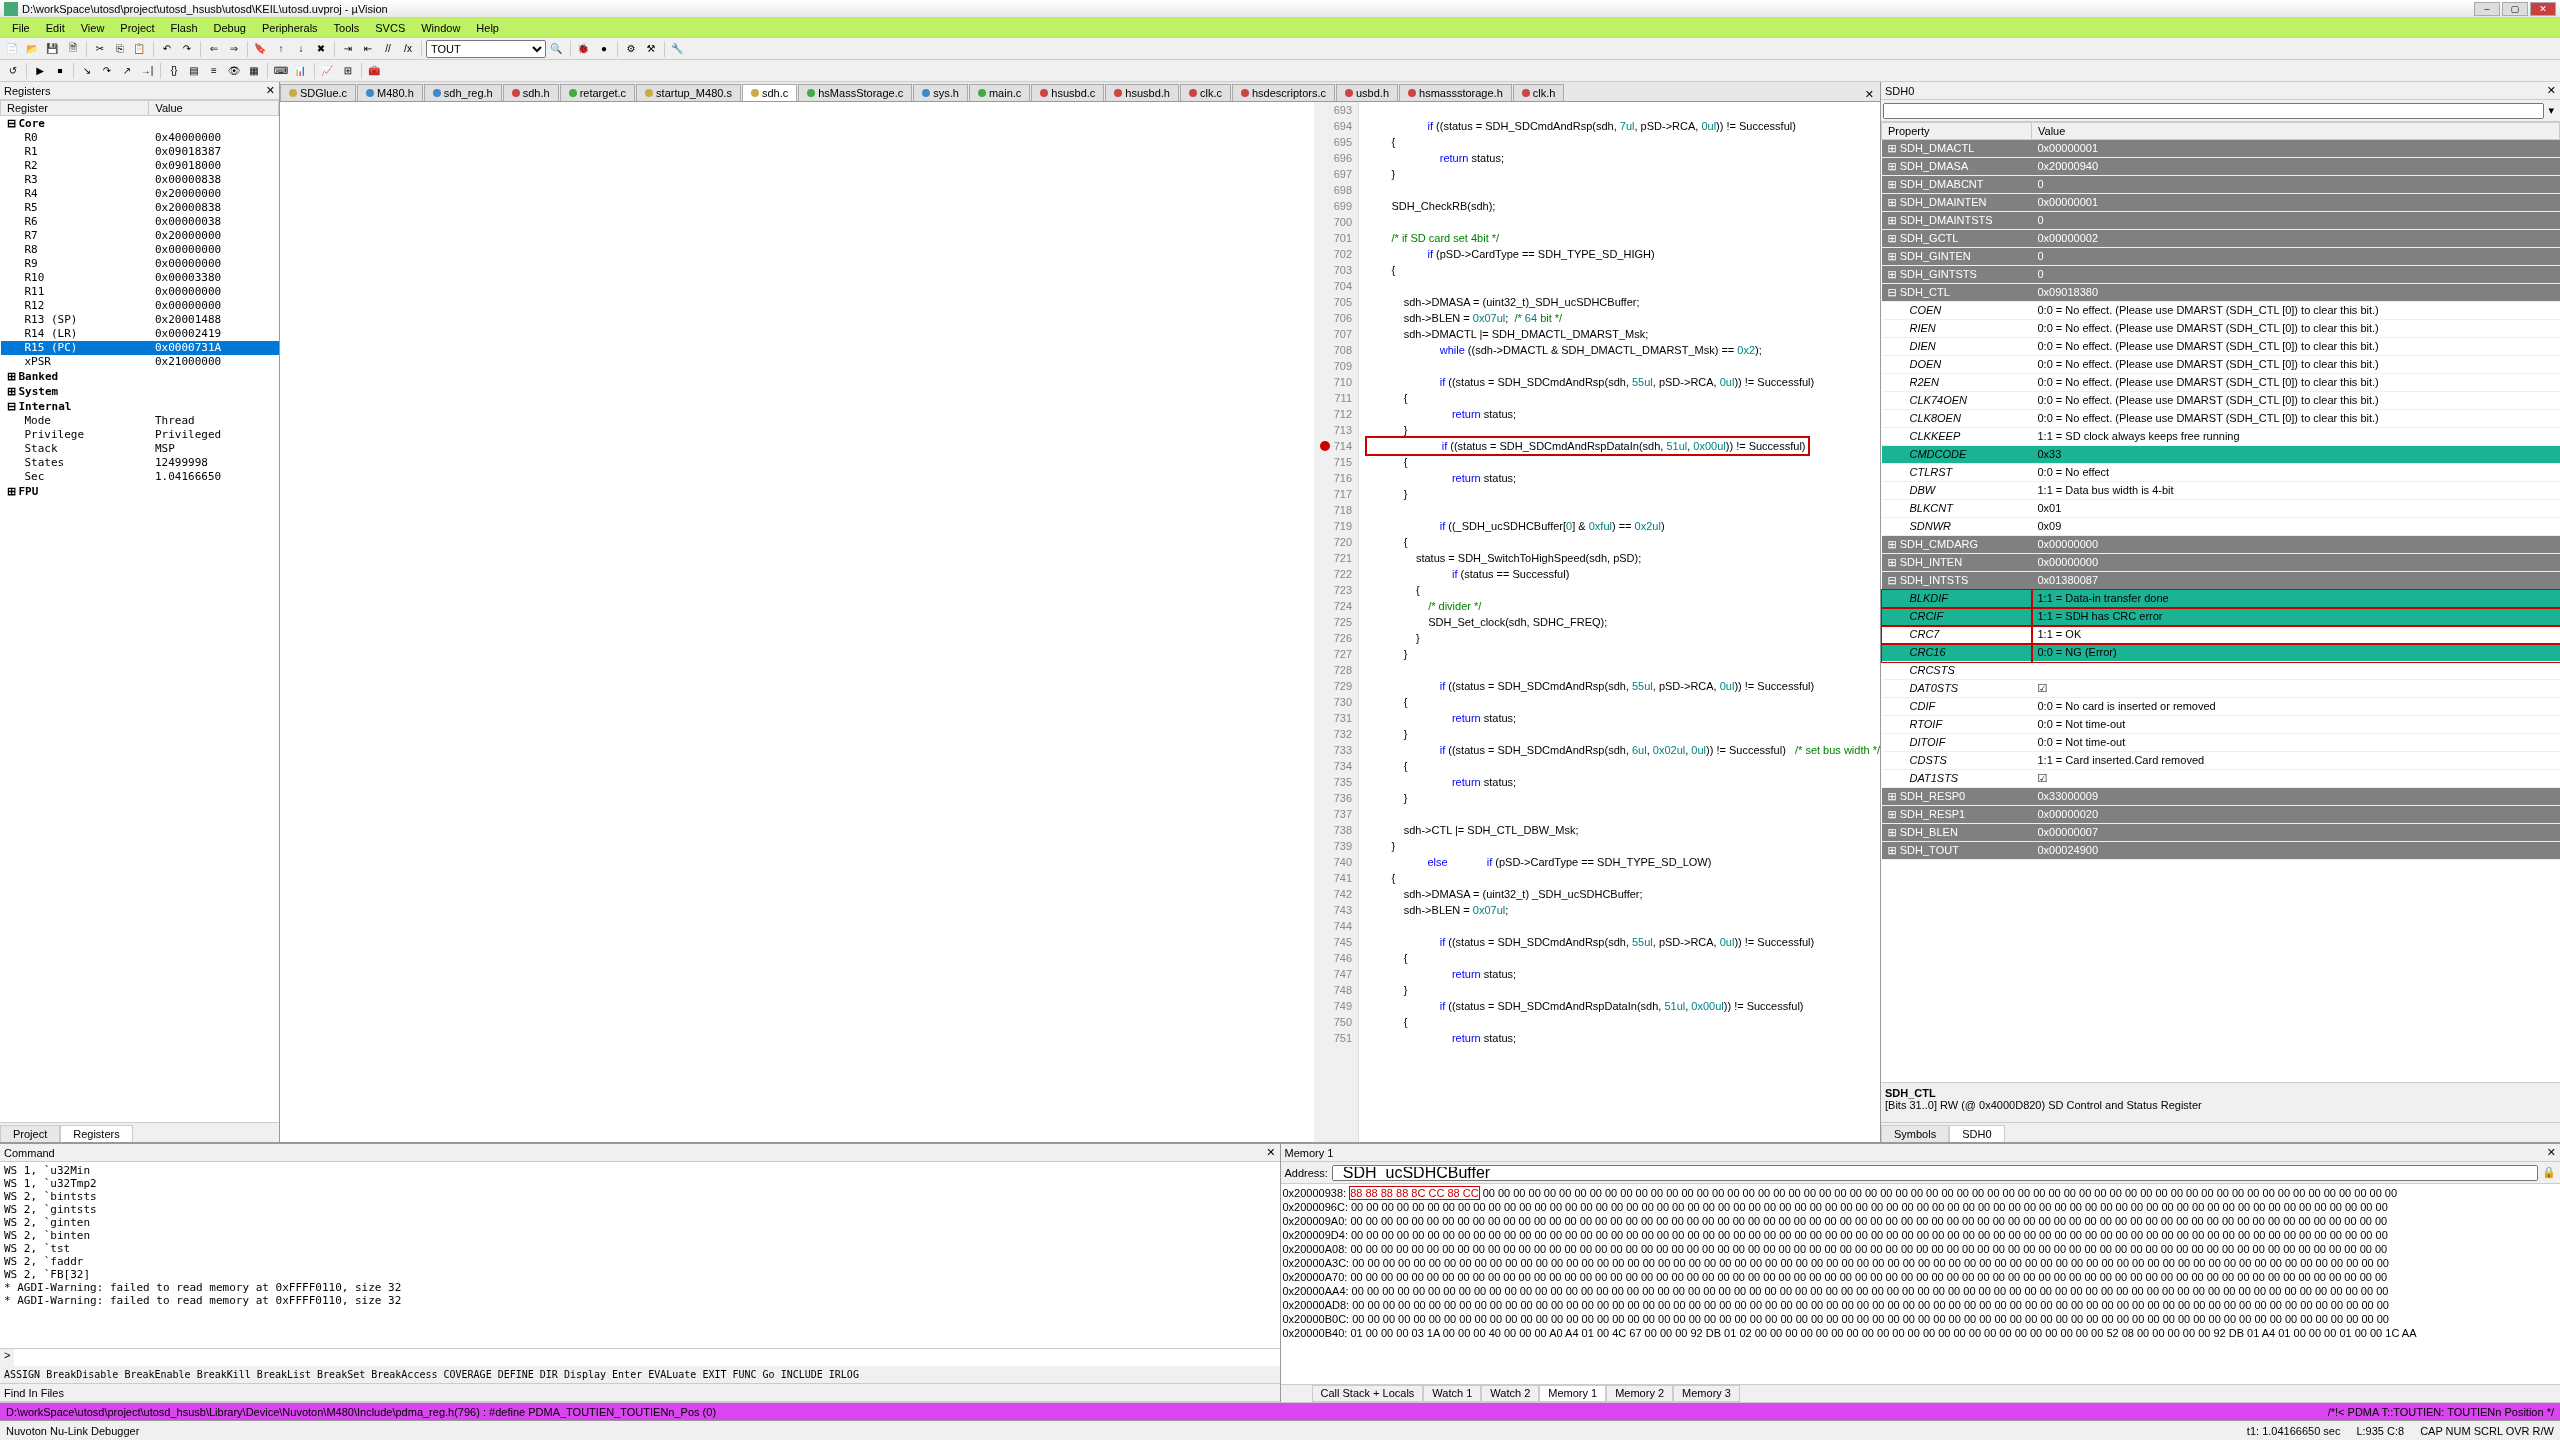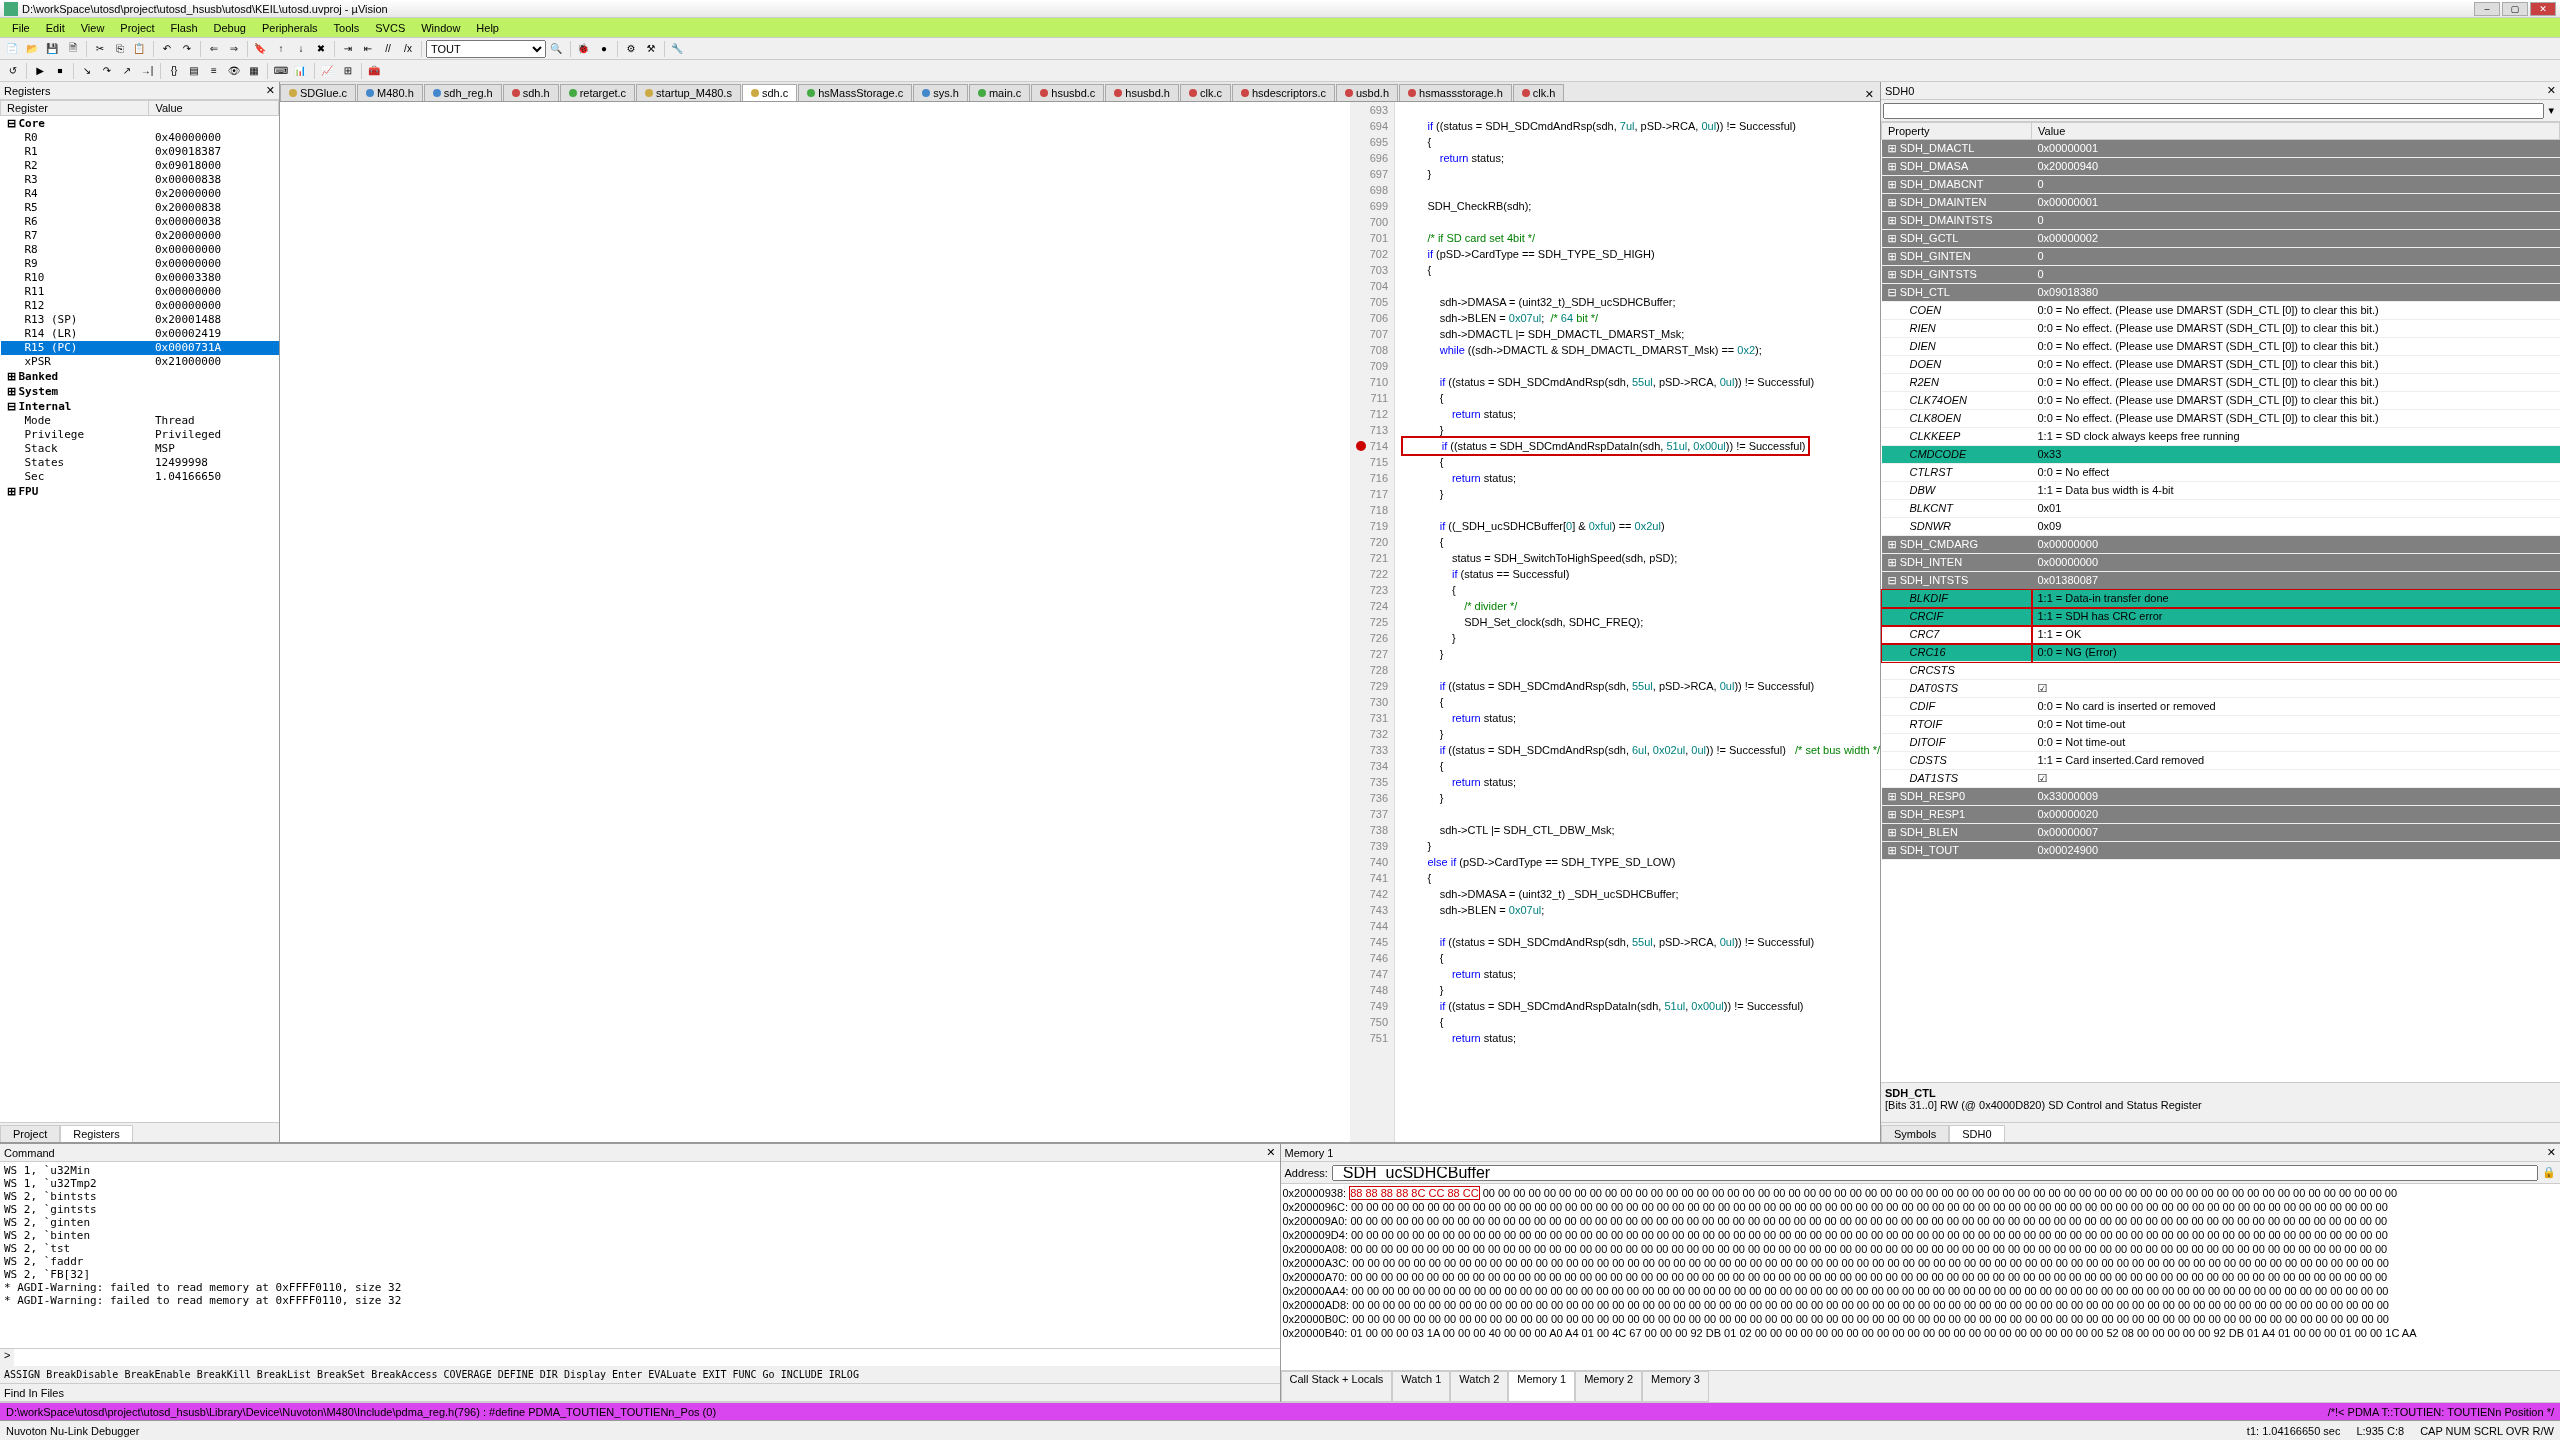--- a/index.html
+++ b/index.html
@@ -41,21 +41,21 @@
 .file-tabs .tab .dot.r { background: #c44; }
 .file-tabs .tab .dot.b { background: #48c; }
 .file-tabs .closex { margin-left: auto; padding: 0 6px; cursor: pointer; }
 .editor { flex: 1; display: flex; background: #fff; font-family: 'Consolas', 'Courier New', monospace; font-size: 12px; overflow: auto; justify-content: flex-end; }
 .gutter { background: #f0f0f0; color: #888; text-align: right; padding: 0 6px; user-select: none; border-right: 1px solid #ddd; }
 .gutter .ln { height: 16px; line-height: 16px; display: flex; align-items: center; justify-content: flex-end; gap: 4px; }
 .gutter .ln .bp { width: 10px; height: 10px; border-radius: 50%; }
 .gutter .ln .bp.active { background: #c00; }
 .code { padding-left: 8px; white-space: pre; }
 .code .line { height: 16px; line-height: 16px; }
-.code .kw { color: #0000ff; }
+.code .kw { color: #0000ff; margin-left: 36px; }
 .code .cm { color: #008000; }
 .code .num { color: #008080; }
 .code .redbox { border: 2px solid #c00; display: inline-block; padding: 0 2px; margin: -2px; }
 .right-panel { width: 680px; display: flex; flex-direction: column; border-left: 1px solid #999; }
 .prop-filter { height: 22px; display: flex; align-items: center; padding: 2px; border-bottom: 1px solid #ccc; }
 .prop-filter input { flex: 1; height: 16px; }
 .prop-table { flex: 1; overflow: auto; background: #fff; }
 .prop-table table { width: 100%; border-collapse: collapse; table-layout: fixed; }
 .prop-table th { text-align: left; padding: 2px 6px; background: #f0f0f0; border: 1px solid #ccc; font-weight: normal; }
 .prop-table td { padding: 1px 6px; font-size: 11px; border-bottom: 1px solid #eee; line-height: 15px; }
@@ -77,21 +77,21 @@
 .mem-addr { height: 22px; display: flex; align-items: center; padding: 2px 4px; border-bottom: 1px solid #ccc; gap: 4px; }
 .mem-addr input { flex: 1; height: 16px; font-size: 16px; }
 .mem-body { flex: 1; background: #fff; padding: 2px; font-family: 'Consolas', monospace; font-size: 11px; overflow: auto; white-space: pre; line-height: 14px; }
 .mem-body .hl { color: #c00; border: 1px solid #c00; padding: 0; }
 .status-line { height: 18px; background: #d946ef; border-top: 1px solid #ccc; display: flex; align-items: center; padding: 0 6px; font-family: 'Consolas', monospace; font-size: 11px; }
 .status-line .right { margin-left: auto; }
 .statusbar { height: 20px; background: #f0f0f0; border-top: 1px solid #999; display: flex; align-items: center; padding: 0 6px; font-size: 11px; }
 .statusbar .right { margin-left: auto; display: flex; gap: 16px; }
 .panel-header .x { margin-left: 4px; cursor: pointer; }
 .findfiles { height: 18px; background:#f0f0f0; border-bottom:1px solid #ccc; padding:0 4px; font-size:11px; display:flex; align-items:center; }
-.mem-tabs { height:32px; display:flex; border-top:1px solid #ccc; background:#f0f0f0; }
+.mem-tabs { height:18px; display:flex; border-top:1px solid #ccc; background:#f0f0f0;padding-left:31px; }
 .mem-tabs .t { padding:1px 8px; border:1px solid #ccc; font-size:11px; }
 .mem-tabs .t.active { background:#fff; }
 </style>
 </head>
 <body>
 
 <div class="titlebar">
   <span class="icon"></span>
   <span class="title">D:\workSpace\utosd\project\utosd_hsusb\utosd\KEIL\utosd.uvproj - µVision</span>
   <div class="winbtns">

